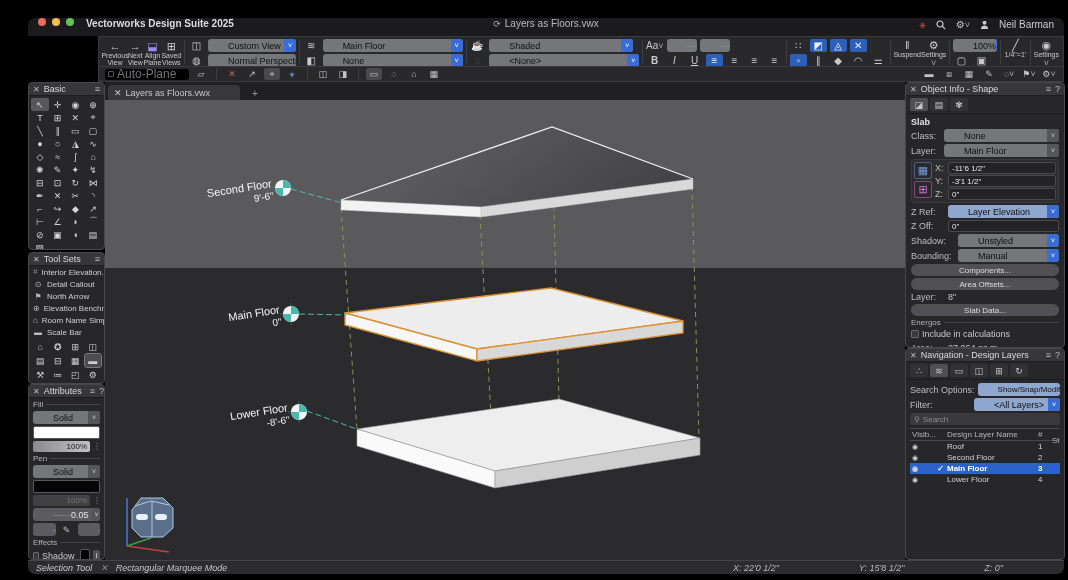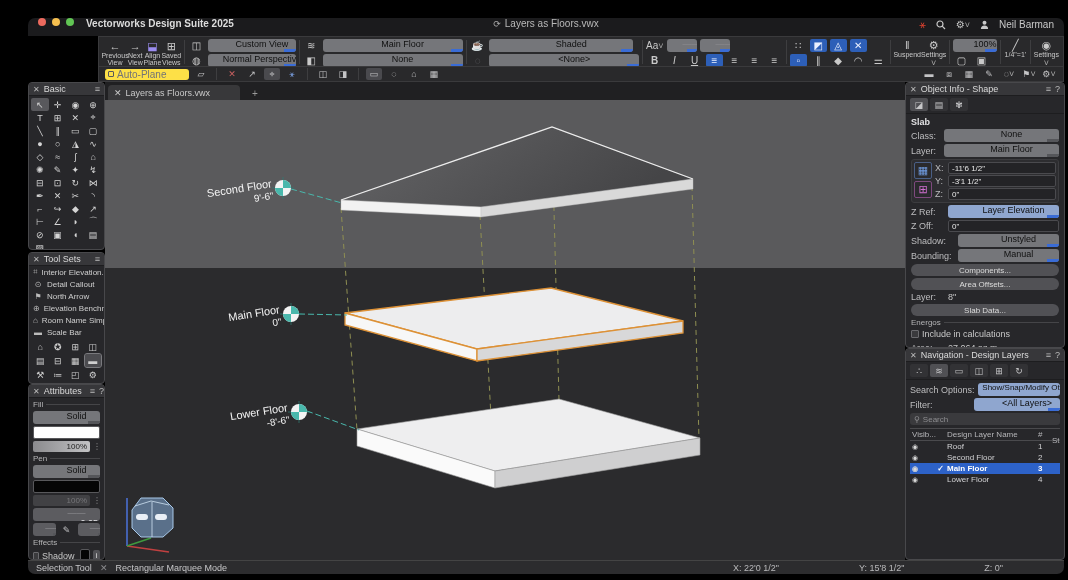--- a/index.html
+++ b/index.html
@@ -24,36 +24,36 @@
     background:#29292b; border:1px solid #3a3a3c; border-radius:0 0 0 0;
     display:flex; align-items:flex-start; padding:2px 4px 16px 4px; color:#c9c9c9; }
   .tsep { width:1px; align-self:stretch; background:#3e3e40; margin:1px 3px; }
   .navbtn { width:24px; display:flex; flex-direction:column; align-items:center;
     font-size:7px; color:#c9c9c9; line-height:7px; text-align:center; padding-top:1px; }
   .navbtn .nicon { font-size:11px; line-height:12px; }
   .tgroup { display:flex; flex-direction:column; gap:2px; }
   .trow { display:flex; align-items:center; gap:3px; height:13px; }
   .dd { display:flex; align-items:center; height:13px; background:#75767a;
     border-radius:3px; color:#101010; font-size:9px; padding-left:20px;
-    overflow:hidden; white-space:nowrap;flex-direction:column; }
+    overflow:hidden; white-space:nowrap; }
   .dd .cap { margin-left:auto; width:12px; height:100%; background:#3a6cd6; color:#fff;
     display:flex; align-items:center; justify-content:center; font-size:7px; flex:none; }
   .dd.graycap .cap { background:#55565a; color:#ccc; }
   .tico { width:17px; height:13px; display:flex; align-items:center; justify-content:center;
     font-size:10px; color:#c9c9c9; border-radius:2px; flex:none; }
   .tico.blue { background:#2d5fb8; color:#eaf0ff; }
   .lblcol { display:flex; flex-direction:column; align-items:center; font-size:7px;
     line-height:8px; color:#c9c9c9; }
   .lblcol .bigico { font-size:11px; line-height:12px; }
 
   
   #viewbar { position:absolute; left:0; bottom:0; width:100%; height:15px;
     border-top:1px solid #3a3a3c; display:flex; align-items:center; gap:4px; padding:0 6px; }
-  .appill { width:84px; height:11px; background:#fde047; border-radius:3px;
-    display:flex; align-items:center; gap:3px; padding:0 3px; color:#737376; font-size:10px; }
+  .appill { width:84px; height:11px; background:#000000; border-radius:3px;
+    display:flex; align-items:center; gap:3px; padding:0 3px; color:#737376; font-size:12px; }
   .appill .cb { width:6px; height:6px; border:1px solid #58585b; border-radius:1px; }
   .vico { width:16px; height:12px; display:flex; align-items:center; justify-content:center;
     font-size:9px; color:#c4c4c6; border-radius:2px; }
   .vico.sel { background:#4a4a4e; }
   .vico.blue { color:#7da4e8; }
   .vico.red { color:#c86060; }
 
   
   #tabbar { position:absolute; left:105px; top:82px; width:800px; height:18px;
     background:#202022; display:flex; align-items:flex-end; padding-left:3px; }
@@ -139,21 +139,21 @@
   .c-name { flex:1; }
   .c-num { width:14px; }
   .c-st { width:8px; overflow:hidden;margin-top:11px; }
   .nrow { color:#d2d2d4; }
   .nrow .eye { color:#d8d8d8; font-size:7px; }
   .nrow.active { background:#2d62c8; color:#fff; font-weight:bold; }
 
   
   #statusbar { position:absolute; left:28px; top:560px; width:1036px; height:14px;
     background:#2c2c2e; border-top:1px solid #444; display:flex; align-items:center;
-    padding:0 8px; color:#c6c6c8; font-size:9px; border-radius:0 0 7px 7px; }
+    padding:0 8px; color:#c6c6c8; font-size:9px; border-radius:0 0 7px 7px;font-style:italic; }
   #statusbar .lft { display:flex; gap:8px; align-items:center; }
   #statusbar .coords { position:absolute; left:705px; width:270px; display:flex;
     justify-content:space-between; color:#b9b9bb; }
   .dim { color:#8a8a8d; }
   svg text { font-family:"Liberation Sans", sans-serif; }
 </style>
 </head>
 <body>
 
 <div id="app">

